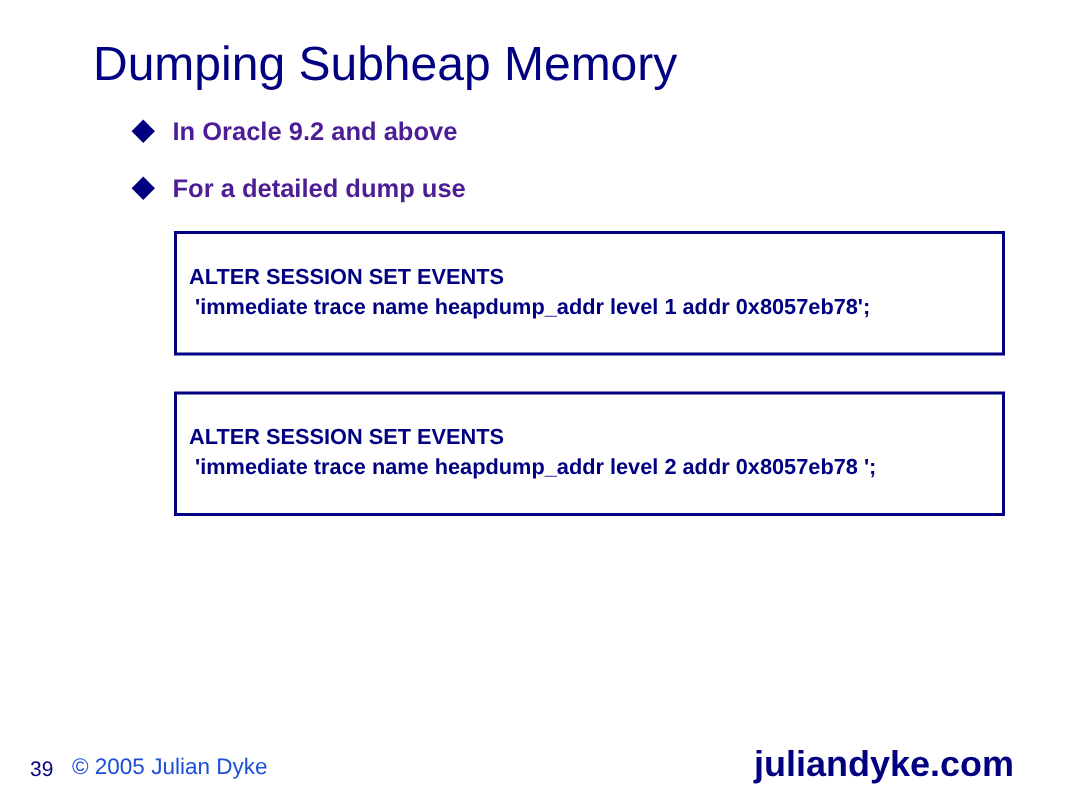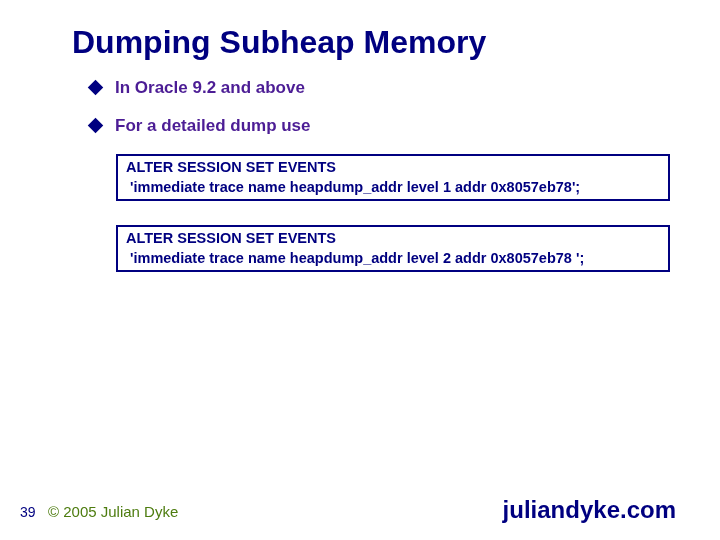--- a/index.html
+++ b/index.html
@@ -16,23 +16,22 @@
     position: relative;
     width: 720px;
     height: 540px;
     box-sizing: border-box;
   }
   .title {
     position: absolute;
     top: 24px;
     left: 62px;
     font-size: 32px;
-    font-weight: bold;
+    font-weight: normal;
     color: #000080;
-    margin-left: 10px;
   }
   .content {
     position: absolute;
     top: 78px;
     left: 90px;
     right: 40px;
   }
   .bullet-row {
     display: flex;
     align-items: flex-start;
@@ -50,21 +49,21 @@
   .bullet-text {
     font-size: 17px;
     font-weight: bold;
     color: #4c1d95;
   }
   .codebox {
     border: 2px solid #000080;
     margin-left: 26px;
     margin-top: 6px;
     margin-bottom: 24px;
-    padding: 2px 8px;
+    padding: 20px 8px;
     font-size: 14.5px;
     font-weight: bold;
     color: #000080;
     line-height: 1.35;
     width: 554px;
     box-sizing: border-box;
   }
   .footer {
     position: absolute;
     bottom: 20px;
@@ -79,21 +78,21 @@
     font-size: 14px;
     font-weight: normal;
     color: #000080;
   }
   .copyright {
     position: absolute;
     left: 48px;
     bottom: 0;
     font-size: 15px;
     font-weight: normal;
-    color: #4d7c0f;
+    color: #1d4ed8;
   }
   .brand {
     position: absolute;
     right: 44px;
     bottom: -4px;
     font-size: 24px;
     font-weight: bold;
     color: #000080;
   }
 </style>

